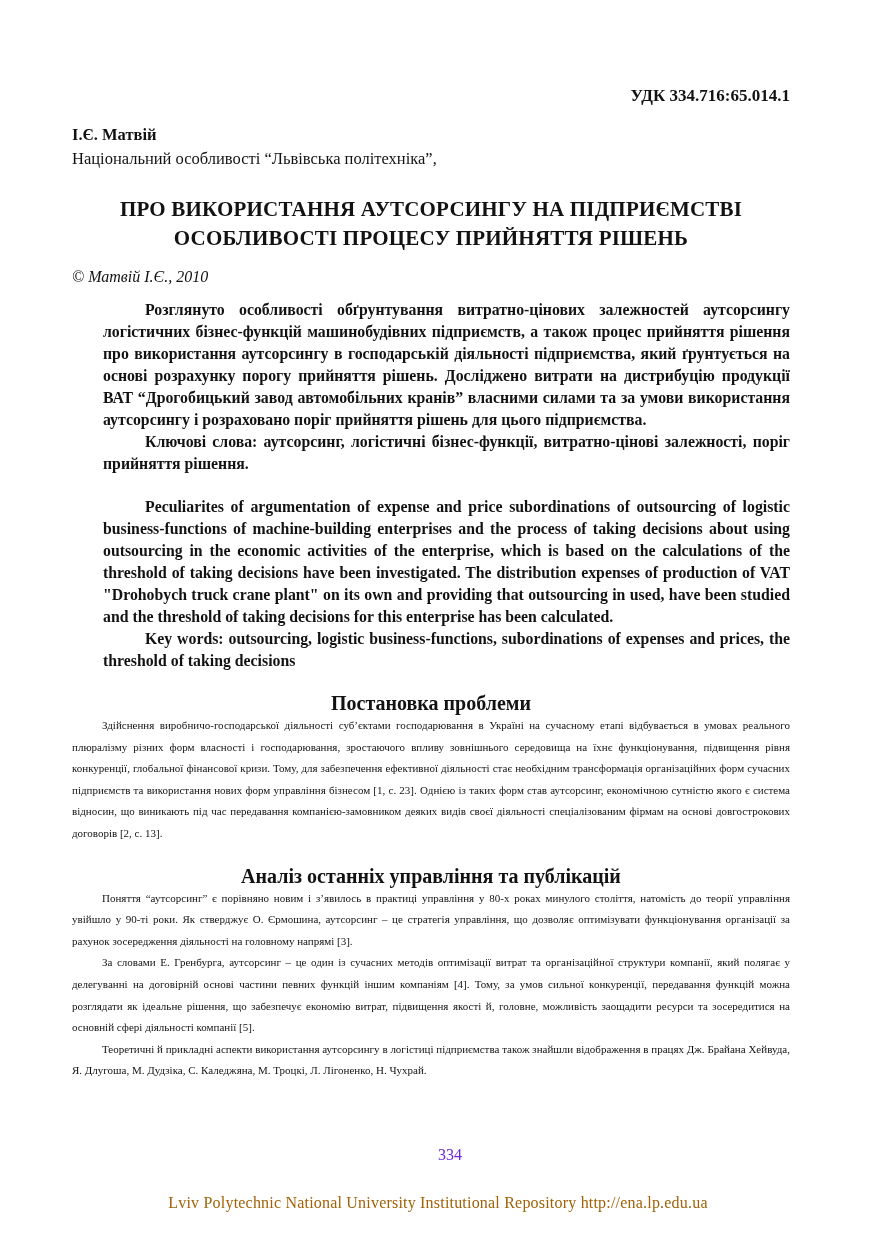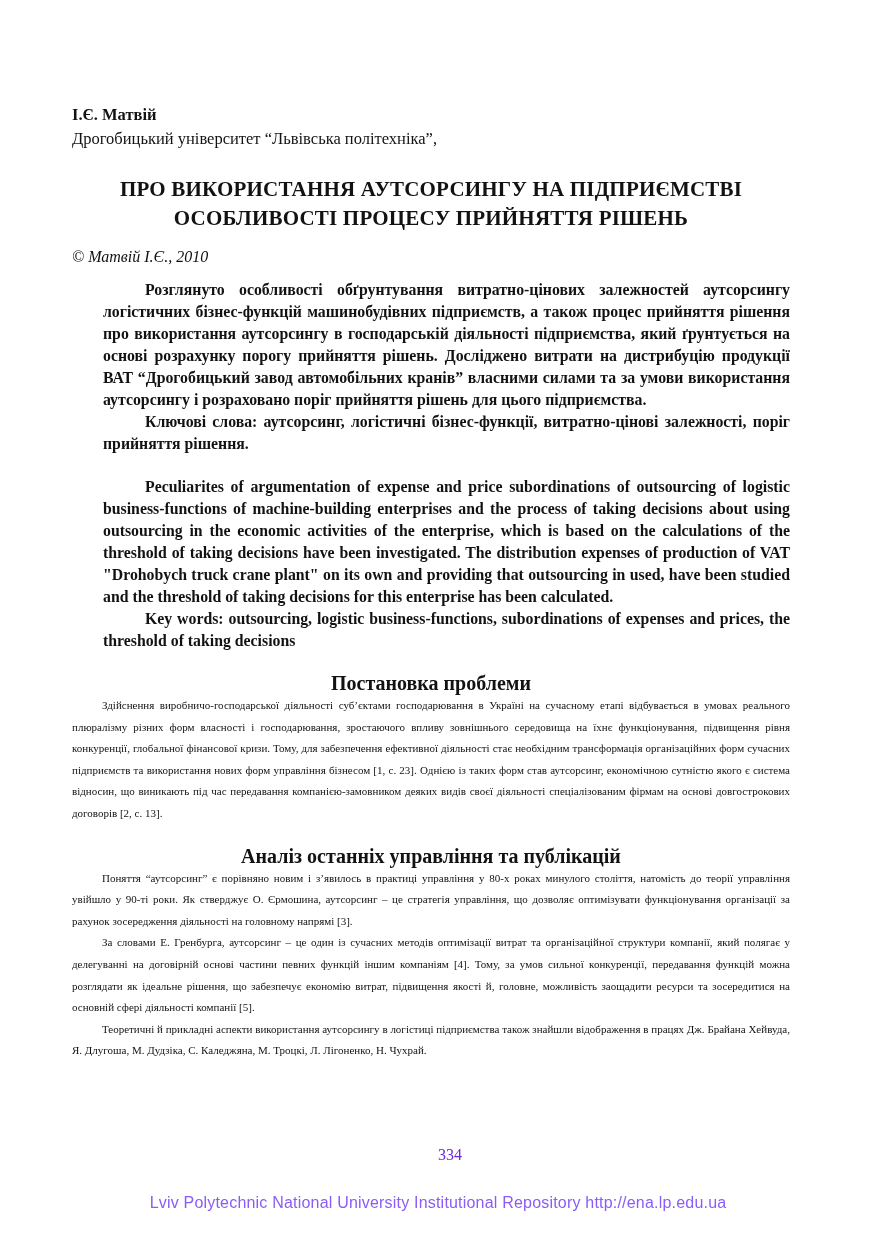--- a/index.html
+++ b/index.html
@@ -83,36 +83,37 @@
     text-align: center;
     font-size: 16px;
     color: #6d28d9;
   }
   .repo-footer {
     position: absolute;
     top: 1194px;
     left: 0;
     width: 100%;
     text-align: center;
-    font-family: Liberation Sans, sans-serif;
+    font-family: Liberation Serif, serif;
     font-size: 16px;
-    color: #8b5cf6;
+    color: #a16207;
     letter-spacing: 0.2px;
   }
 </style>
 </head>
 <body>
 
 <div class="page">
   <div class="content">
 
+    <div class="udc">УДК 334.716:65.014.1</div>
 
     <div class="byline">
       <div class="author">І.Є. Матвій</div>
-      <div>Дрогобицький університет “Львівська політехніка”,</div>
+      <div>Національний особливості “Львівська політехніка”,</div>
     </div>
 
     <div class="paper-title">
       <div>ПРО ВИКОРИСТАННЯ АУТСОРСИНГУ НА ПІДПРИЄМСТВІ</div>
       <div>ОСОБЛИВОСТІ ПРОЦЕСУ ПРИЙНЯТТЯ РІШЕНЬ</div>
     </div>
 
     <div class="copyright">© Матвій І.Є., 2010</div>
 
     <div class="abstract abstract-uk">

